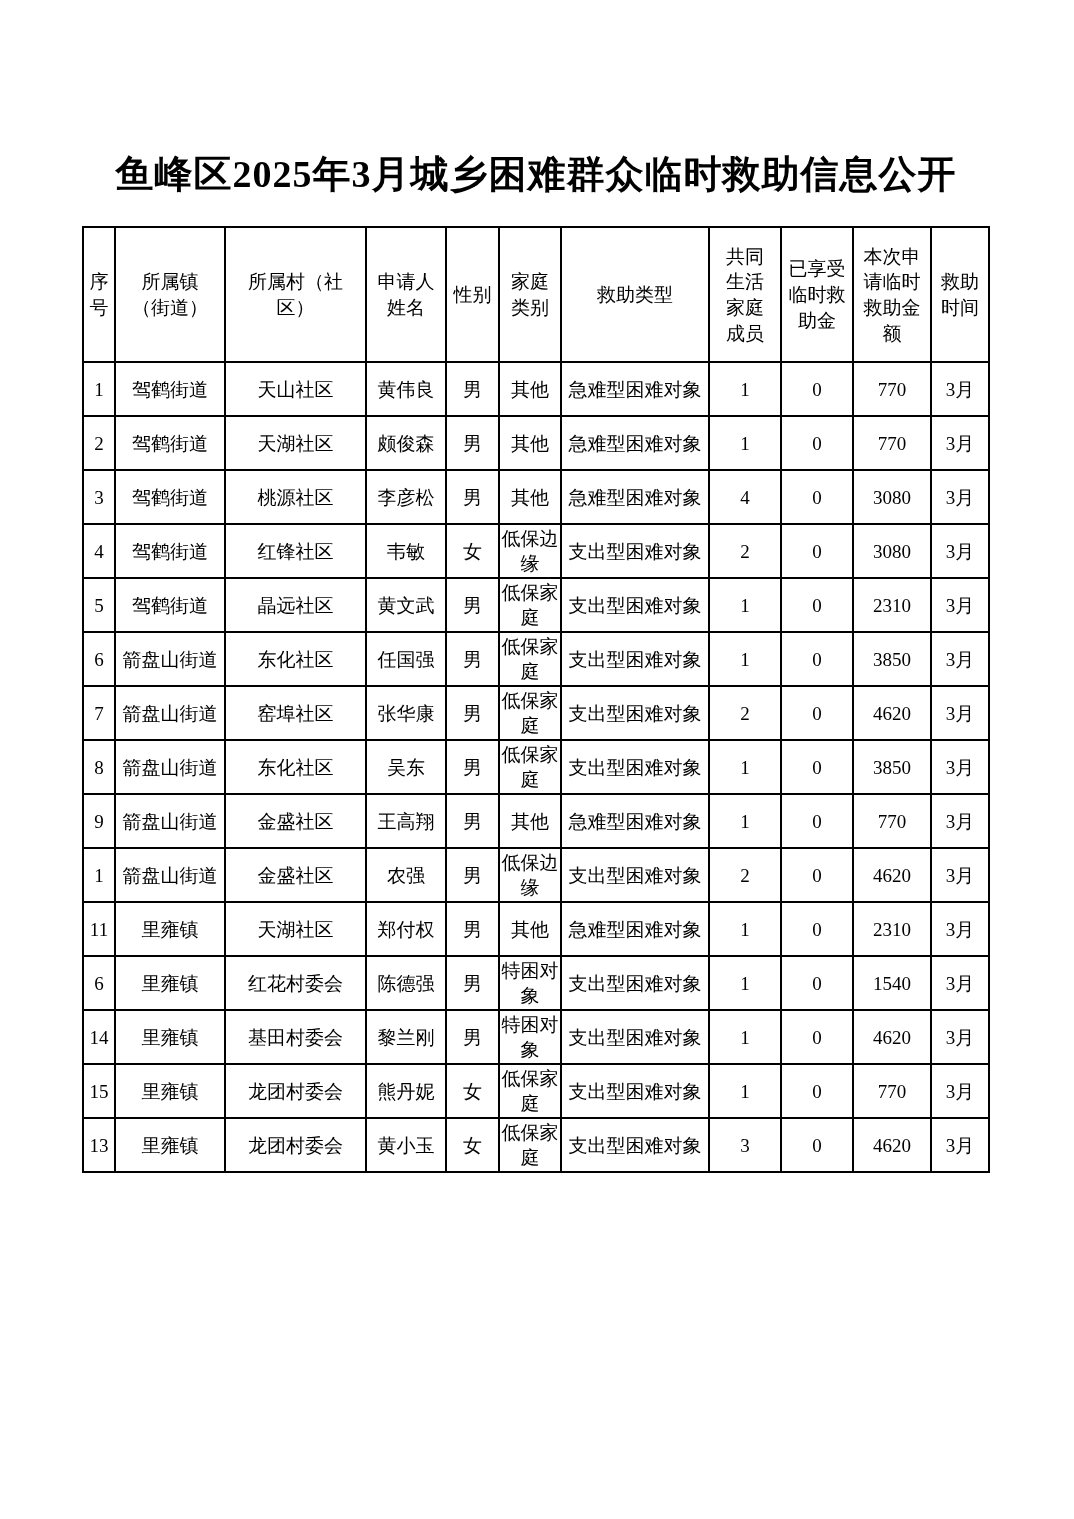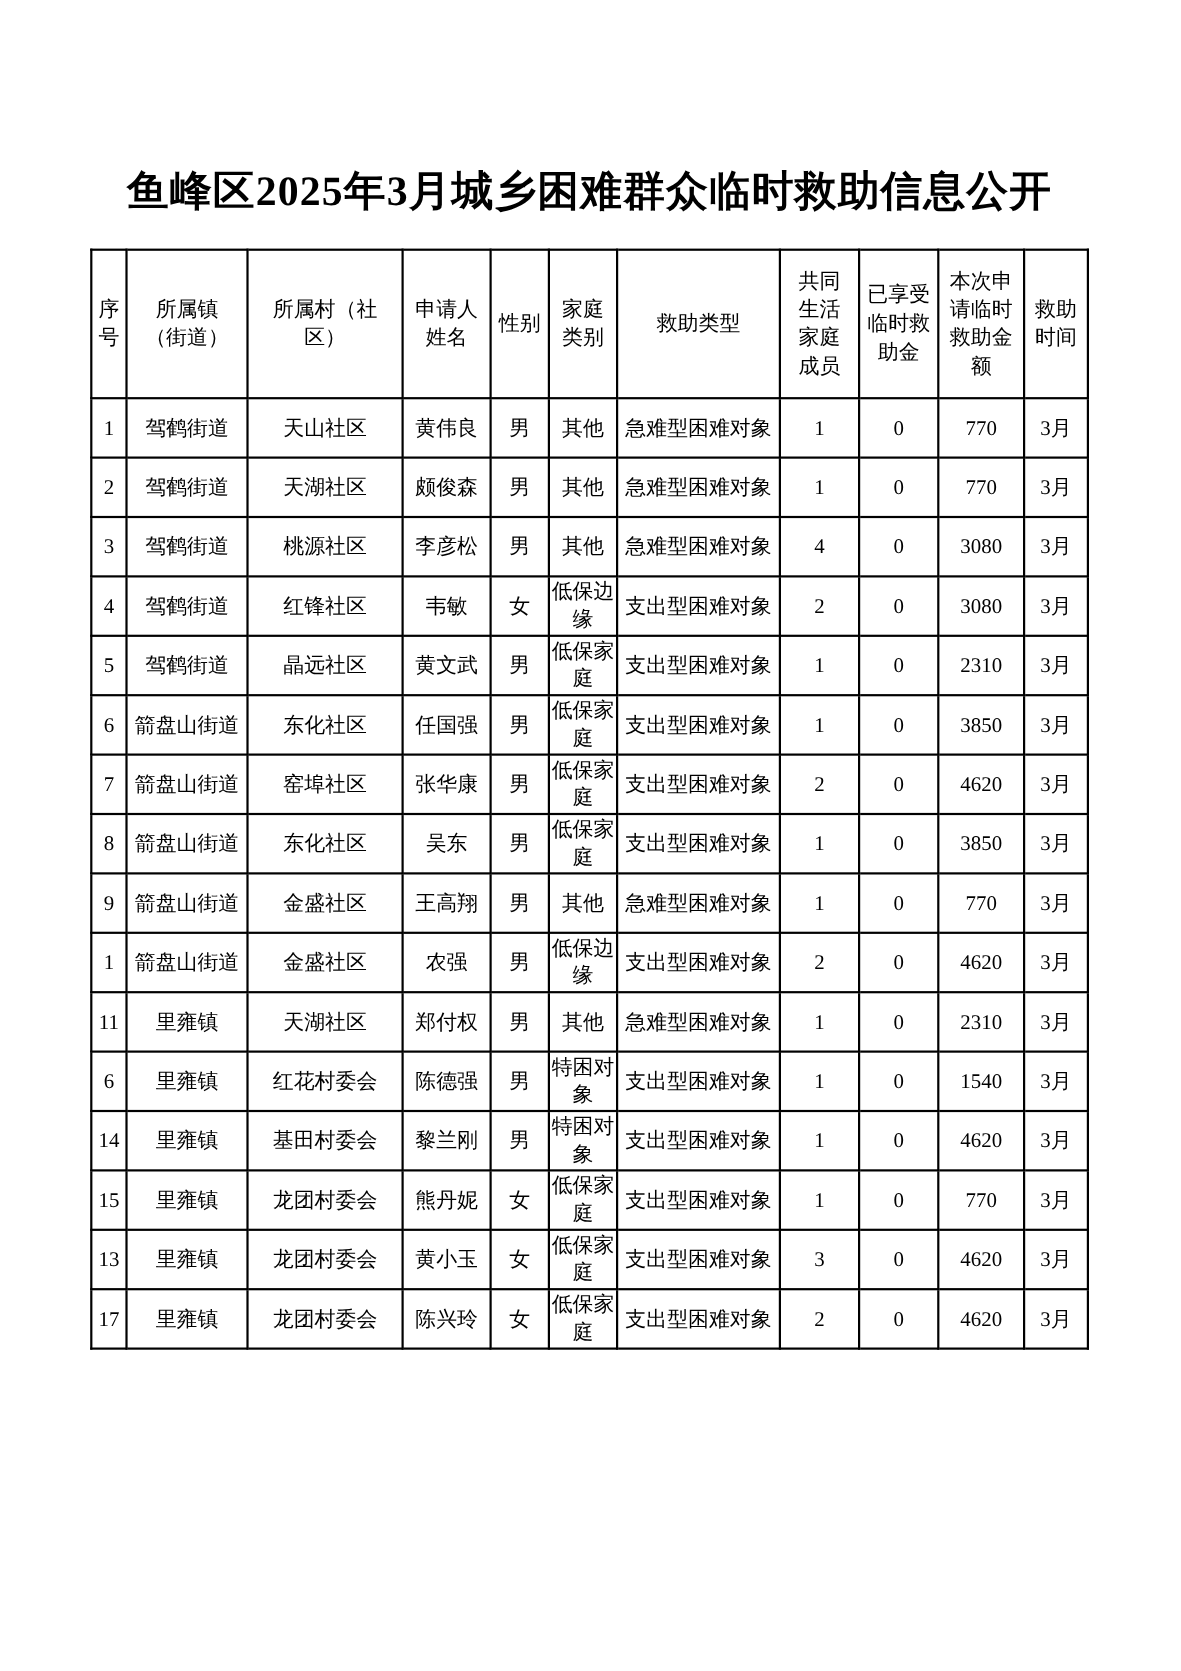--- a/index.html
+++ b/index.html
@@ -295,29 +295,16 @@
             <td class="col3">龙团村委会</td>
             <td class="col4">黄小玉</td>
             <td class="col5">女</td>
             <td class="col6">低保家庭</td>
             <td class="col7">支出型困难对象</td>
             <td class="col8">3</td>
             <td class="col9">0</td>
             <td class="col10">4620</td>
             <td class="col11">3月</td>
           </tr>
-          <tr>
-            <td class="col1">17</td>
-            <td class="col2">里雍镇</td>
-            <td class="col3">龙团村委会</td>
-            <td class="col4">陈兴玲</td>
-            <td class="col5">女</td>
-            <td class="col6">低保家庭</td>
-            <td class="col7">支出型困难对象</td>
-            <td class="col8">2</td>
-            <td class="col9">0</td>
-            <td class="col10">4620</td>
-            <td class="col11">3月</td>
-          </tr>
         </tbody>
     </table>
   </div>
 </div>
 
 </body></html>

